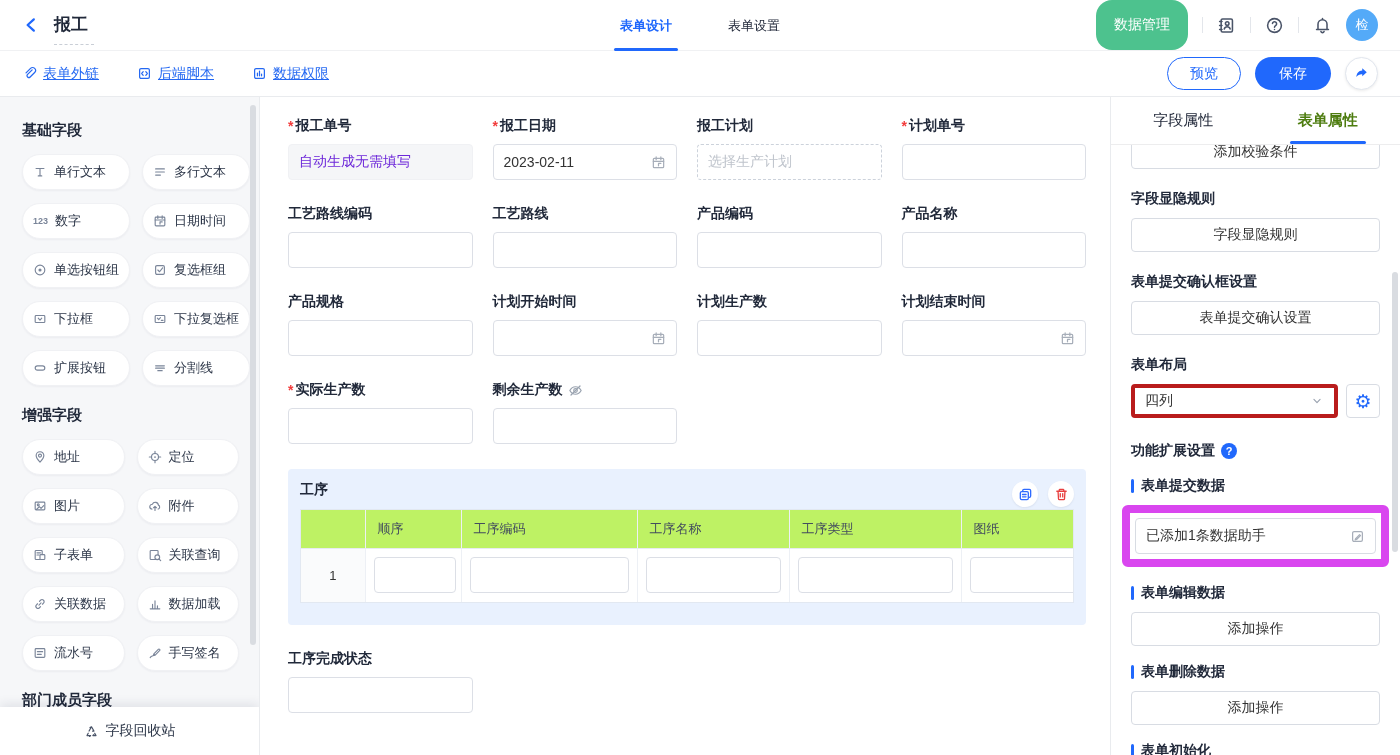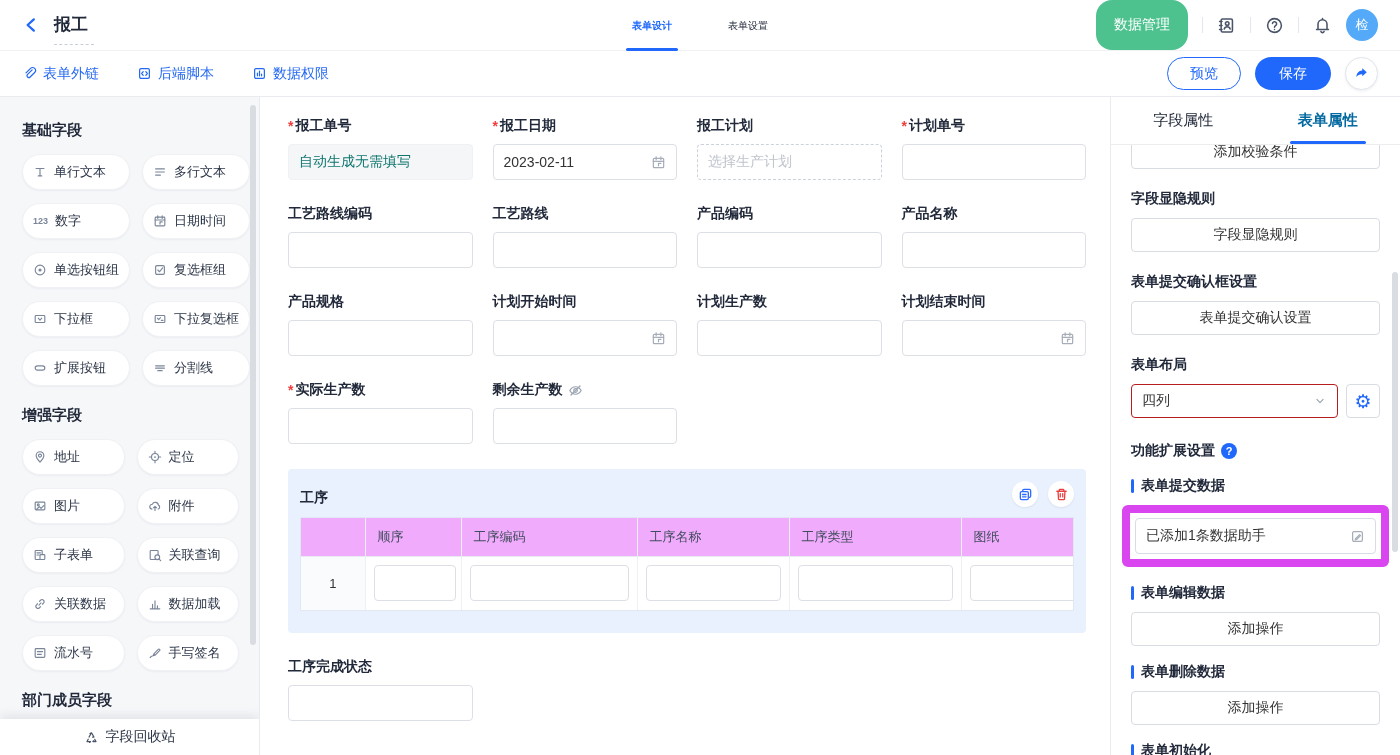--- a/index.html
+++ b/index.html
@@ -11,39 +11,39 @@
   
   .topbar { height:51px; display:flex; align-items:center; position:relative;
     border-bottom:1px solid #f0f1f3; padding:0 22px; background:#fff; }
   .back { color:#2068fc; margin-right:14px; cursor:pointer; }
   .back .ic { width:18px; height:18px; stroke-width:2; }
   .form-title { font-size:17px; font-weight:bold; position:relative; padding-bottom:2px; }
   .form-title:after { content:""; position:absolute; left:0; right:-6px; bottom:-7px;
     border-bottom:1px dashed #c9ced6; }
   .main-tabs { position:absolute; left:50%; top:0; transform:translateX(-50%);
     height:51px; display:flex; gap:56px; }
-  .main-tab { font-size:10px; display:flex; align-items:center; height:100%;
+  .main-tab { font-size:13px; display:flex; align-items:center; height:100%;
     position:relative; cursor:pointer; color:#22293a; }
   .main-tab.active { color:#2068fc; font-weight:bold; }
   .main-tab.active:after { content:""; position:absolute; left:-6px; right:-6px;
     bottom:0; height:3px; background:#2068fc; border-radius:2px; }
   .top-right { margin-left:auto; display:flex; align-items:center; gap:14px; }
   .btn-green { background:#4dc28e; color:#fff; font-size:14px; border:none;
     height:50px; padding:0 18px; border-radius:16px; cursor:pointer; }
   .v-sep { width:1px; height:16px; background:#e3e6eb; }
   .tool-ic { color:#4a5468; cursor:pointer; display:flex; }
   .tool-ic .ic { width:19px; height:19px; }
   .avatar { width:32px; height:32px; border-radius:50%; background:#54aaf8; color:#fff;
     font-size:13px; display:flex; align-items:center; justify-content:center; cursor:pointer; }
 
   
   .toolbar { height:46px; display:flex; align-items:center; padding:0 22px;
     border-bottom:1px solid #e9ebee; background:#fff; }
   .tb-link { color:#2468f2; font-size:14px; display:flex; align-items:center; gap:6px;
-    margin-right:38px; cursor:pointer; }
+    margin-right:38px; cursor:pointer;text-decoration:underline; }
   .tb-link .ic { width:15px; height:15px; }
   .tb-right { margin-left:auto; display:flex; align-items:center; gap:14px; }
   .btn-preview { height:33px; padding:0 22px; border-radius:17px; background:#fff;
     border:1px solid #2068fc; color:#2068fc; font-size:14px; cursor:pointer; }
   .btn-save { height:33px; padding:0 24px; border-radius:17px; background:#2068fc;
     border:none; color:#fff; font-size:14px; cursor:pointer; }
   .btn-share { width:33px; height:33px; border-radius:50%; background:#fff;
     border:1px solid #e1e6ee; box-shadow:0 1px 3px rgba(0,0,0,.08); color:#2068fc;
     display:flex; align-items:center; justify-content:center; cursor:pointer; }
   .btn-share svg { width:15px; height:15px; fill:#2068fc; stroke:none; }
@@ -57,81 +57,81 @@
   .side-title { font-size:15px; font-weight:bold; margin:6px 0 14px; }
   .pill-grid { display:grid; grid-template-columns:1fr 1fr; gap:13px 12px; margin-bottom:20px; }
   .pill { height:36px; background:#fff; border:1px solid #f0f1f4; border-radius:18px;
     box-shadow:0 1px 2px rgba(30,40,70,.05); display:flex; align-items:center;
     padding:0 10px; gap:7px; font-size:13px; color:#2b3547; cursor:grab; white-space:nowrap; }
   .pill .icw { color:#7a8599; display:flex; flex:none; }
   .pill .icw .ic { width:14px; height:14px; }
   .num-ic { font-size:9px; font-weight:bold; letter-spacing:0; color:#7a8599; }
   .side-scroll { position:absolute; right:3px; top:8px; width:6px; height:540px;
     background:#d9dce1; border-radius:3px; cursor:pointer; }
-  .recycle-bar { position:absolute; left:0; right:0; bottom:0; height:36px; background:#fff;
+  .recycle-bar { position:absolute; left:0; right:0; bottom:0; height:48px; background:#fff;
     box-shadow:0 -3px 10px rgba(30,40,70,.10); display:flex; align-items:center;
     justify-content:center; gap:7px; font-size:14px; color:#2b3547; cursor:pointer; }
 
   
   .canvas { flex:1; background:#fff; padding:20px 24px 0 28px; overflow:hidden; }
   .fgrid { display:grid; grid-template-columns:repeat(4,1fr); column-gap:20px; row-gap:25px; }
   .field { min-width:0; cursor:pointer; }
   .flabel { font-size:14px; font-weight:bold; margin-bottom:9px; display:flex;
     align-items:center; gap:5px; }
   .req { color:#f23c3c; margin-right:-3px; }
   .inp { height:36px; border:1px solid #dcdfe6; border-radius:4px; background:#fff;
     display:flex; align-items:center; padding:0 10px; font-size:14px; color:#333; }
   .inp.gray { background:#f5f6f8; border-color:#f0f1f4; color:#bfc4cc; }
-  .inp .ph { color:#0f766e; }
+  .inp .ph { color:#6d28d9; }
   .inp.dashed { border:1px dashed #ccd2db; justify-content:flex-start; color:#bfc4cc; }
   .inp .cal { margin-left:auto; color:#a7aeb9; display:flex; }
   .inp .cal .ic { width:15px; height:15px; }
   .eye { color:#9aa3b0; display:flex; }
   .eye .ic { width:15px; height:15px; }
 
   
   .subform { grid-column:1 / -1; background:#e9f1fe; border-radius:4px;
     padding:12px 12px 22px; overflow:hidden; }
-  .sf-head { display:flex; align-items:flex-end; margin-bottom:10px; }
+  .sf-head { display:flex; align-items:flex-start; margin-bottom:2px; }
   .sf-title { font-size:14px; font-weight:bold; }
   .sf-actions { margin-left:auto; display:flex; gap:10px; }
   .sf-act { width:26px; height:26px; border-radius:50%; background:#fff; display:flex;
     align-items:center; justify-content:center; cursor:pointer;
     box-shadow:0 1px 2px rgba(30,40,70,.08); }
   .sf-act.copy { color:#2f6bff; } .sf-act.del { color:#e84040; }
   .sf-act .ic { width:15px; height:15px; stroke-width:1.4; }
   .sf-tablewrap { overflow:hidden; border:1px solid #e2e8f1; background:#fff; }
   table.sf { border-collapse:collapse; width:980px; table-layout:fixed; }
   table.sf th { height:38px; font-size:13px; font-weight:normal; color:#434d5e;
     text-align:left; padding:0 12px; border-right:1px solid #edf0f5;
-    border-bottom:1px solid #e7ebf1; background:#f0abfc; }
+    border-bottom:1px solid #e7ebf1; background:#bef264; }
   table.sf td { height:54px; padding:0 8px; border-right:1px solid #edf0f5; }
   table.sf .rownum { text-align:center; font-size:13px; color:#333; background:#fafbfc; }
   .cell-inp { height:36px; border:1px solid #dcdfe6; border-radius:4px; background:#fff;
     width:100%; }
 
   
   .panel { width:290px; border-left:1px solid #e9ebee; position:relative;
     display:flex; flex-direction:column; background:#fff; }
   .ptabs { height:48px; display:flex; border-bottom:1px solid #ededee; flex:none; }
   .ptab { flex:1; display:flex; align-items:center; justify-content:center; font-size:15px;
     color:#22293a; position:relative; cursor:pointer; }
-  .ptab.active { color:#0369a1; font-weight:bold; }
+  .ptab.active { color:#4d7c0f; font-weight:bold; }
   .ptab.active:after { content:""; position:absolute; bottom:0; left:50%;
     transform:translateX(-50%); width:76px; height:3px; background:#2068fc; border-radius:2px; }
   .pbody { padding:0 20px; overflow:hidden; flex:1; position:relative; }
   .clipped { height:24px; overflow:hidden; position:relative; }
   .clipped .pbtn { position:absolute; bottom:0; left:0; right:0; }
   .pbtn { width:100%; height:34px; border:1px solid #d8dce3; border-radius:4px;
     background:#fff; font-size:14px; color:#333; display:flex; align-items:center;
     justify-content:center; cursor:pointer; }
   .plabel { font-size:14px; font-weight:bold; margin:21px 0 10px; display:flex;
     align-items:center; gap:6px; }
   .layout-row { display:flex; gap:8px; }
-  .pselect { flex:1; height:34px; border:1px solid #b91c1c; border-radius:4px;
+  .pselect { flex:1; height:34px; border:4px solid #b91c1c; border-radius:4px;
     display:flex; align-items:center; padding:0 10px; font-size:14px; color:#333;
     cursor:pointer; }
   .pselect .chev { margin-left:auto; color:#9aa3b0; display:flex; }
   .gear-btn { width:34px; height:34px; border:1px solid #d8dce3; border-radius:4px;
     background:#fff; color:#2068fc; font-size:19px; line-height:1; display:flex;
     align-items:center; justify-content:center; cursor:pointer; }
   .qmark { width:16px; height:16px; border-radius:50%; background:#2068fc; color:#fff;
     font-size:11px; display:flex; align-items:center; justify-content:center;
     font-weight:bold; cursor:pointer; }
   .group-title { display:flex; align-items:center; gap:7px; font-size:14px;

